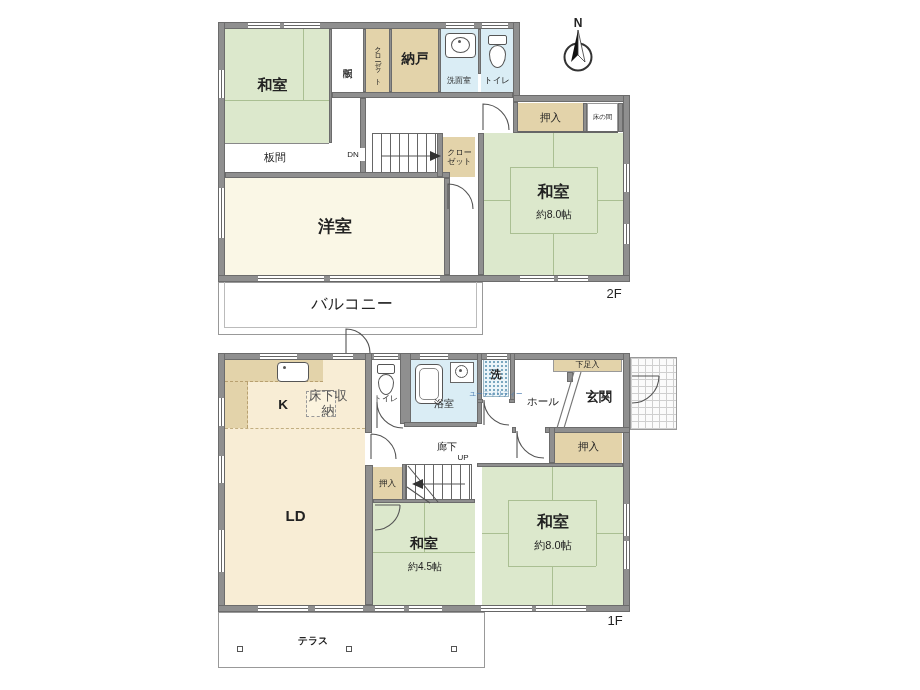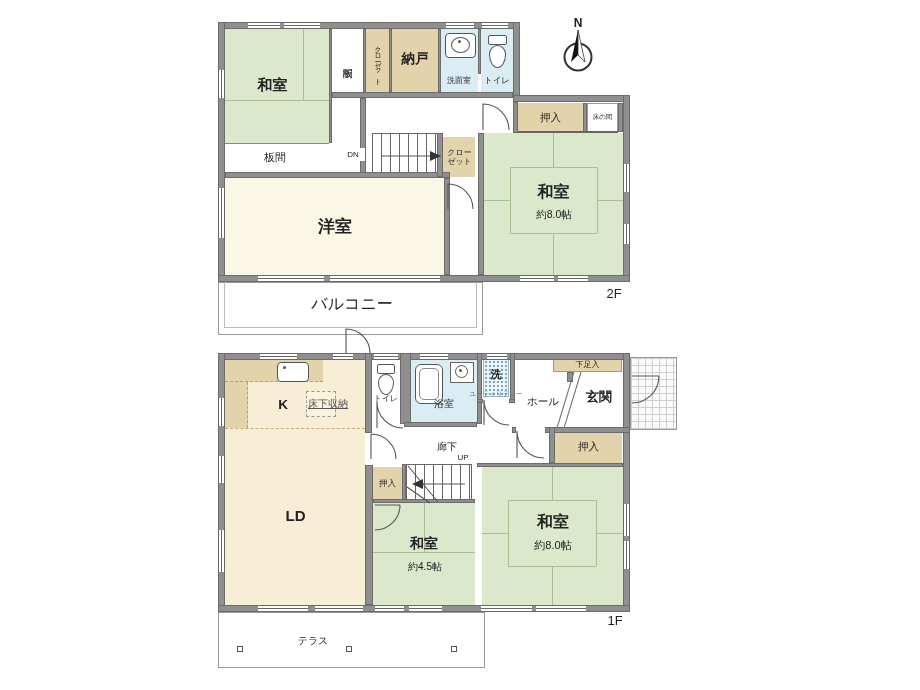--- a/index.html
+++ b/index.html
@@ -194,38 +194,38 @@
   <div class="winh" style="left:258px;top:605px;width:50px;"></div>
   <div class="winh" style="left:315px;top:605px;width:48px;"></div>
   <div class="winh" style="left:375px;top:605px;width:29px;"></div>
   <div class="winh" style="left:409px;top:605px;width:33px;"></div>
   <div class="winh" style="left:481px;top:605px;width:51px;"></div>
   <div class="winh" style="left:536px;top:605px;width:50px;"></div>
   <div class="winv" style="left:623px;top:504px;height:32px;"></div>
   <div class="winv" style="left:623px;top:541px;height:28px;"></div>
 
   <div class="lb" style="left:267px;top:395px;width:32px;height:20px;font-size:13.5px;font-weight:bold;">K</div>
-  <div class="lb wrap" style="left:308px;top:393px;width:40px;height:22px;font-size:10px;color:#555;text-decoration:underline;">床下収納</div>
+  <div class="lb wrap" style="left:308px;top:393px;width:40px;height:22px;font-size:13px;color:#555;">床下収納</div>
   <div class="lb" style="left:370px;top:392px;width:32px;height:13px;font-size:8px;">トイレ</div>
   <div class="lb" style="left:418px;top:397px;width:52px;height:14px;font-size:10px;">浴室</div>
   <div class="lb" style="left:482px;top:366px;width:28px;height:16px;font-size:11px;font-weight:bold;">洗</div>
   <div class="lb" style="left:474px;top:389px;width:44px;height:9px;font-size:6.5px;color:#4a7cb0;">ユーティリティー</div>
   <div class="lb" style="left:518px;top:394px;width:50px;height:14px;font-size:10.5px;">ホール</div>
   <div class="lb" style="left:576px;top:389px;width:46px;height:16px;font-size:13px;font-weight:bold;">玄関</div>
   <div class="lb" style="left:553px;top:358px;width:69px;height:13px;font-size:8px;">下足入</div>
   <div class="lb" style="left:424px;top:440px;width:46px;height:13px;font-size:10px;">廊下</div>
   <div class="lb" style="left:451px;top:452px;width:24px;height:11px;font-size:8px;">UP</div>
   <div class="lb" style="left:373px;top:477px;width:29px;height:14px;font-size:8.5px;">押入</div>
   <div class="lb" style="left:555px;top:437px;width:67px;height:18px;font-size:10.5px;">押入</div>
   <div class="lb" style="left:395px;top:533px;width:58px;height:20px;font-size:14px;font-weight:bold;">和室</div>
   <div class="lb" style="left:388px;top:560px;width:74px;height:14px;font-size:10px;">約4.5帖</div>
   <div class="lb" style="left:521px;top:511px;width:64px;height:22px;font-size:16px;font-weight:bold;">和室</div>
   <div class="lb" style="left:514px;top:538px;width:78px;height:15px;font-size:11px;">約8.0帖</div>
   <div class="lb" style="left:268px;top:505px;width:55px;height:22px;font-size:15px;font-weight:bold;">LD</div>
-  <div class="lb" style="left:284px;top:634px;width:58px;height:14px;font-size:10px;">テラス</div>
+  <div class="lb" style="left:284px;top:634px;width:58px;height:14px;font-size:10px;font-weight:bold;">テラス</div>
   <div class="lb" style="left:600px;top:613px;width:30px;height:16px;font-size:13px;">1F</div>
 
   <svg class="overlay" width="920" height="690" viewBox="0 0 920 690">
     <g stroke="#555" stroke-width="1.1" fill="none">
 
       <circle cx="578" cy="57" r="13.5" stroke="#333" stroke-width="2"></circle>
 
       <path d="M 483 130 L 483 104 A 26 26 0 0 1 509 130"></path>
       <path d="M 448 209 L 448 184 A 25 25 0 0 1 473 209"></path>
 

